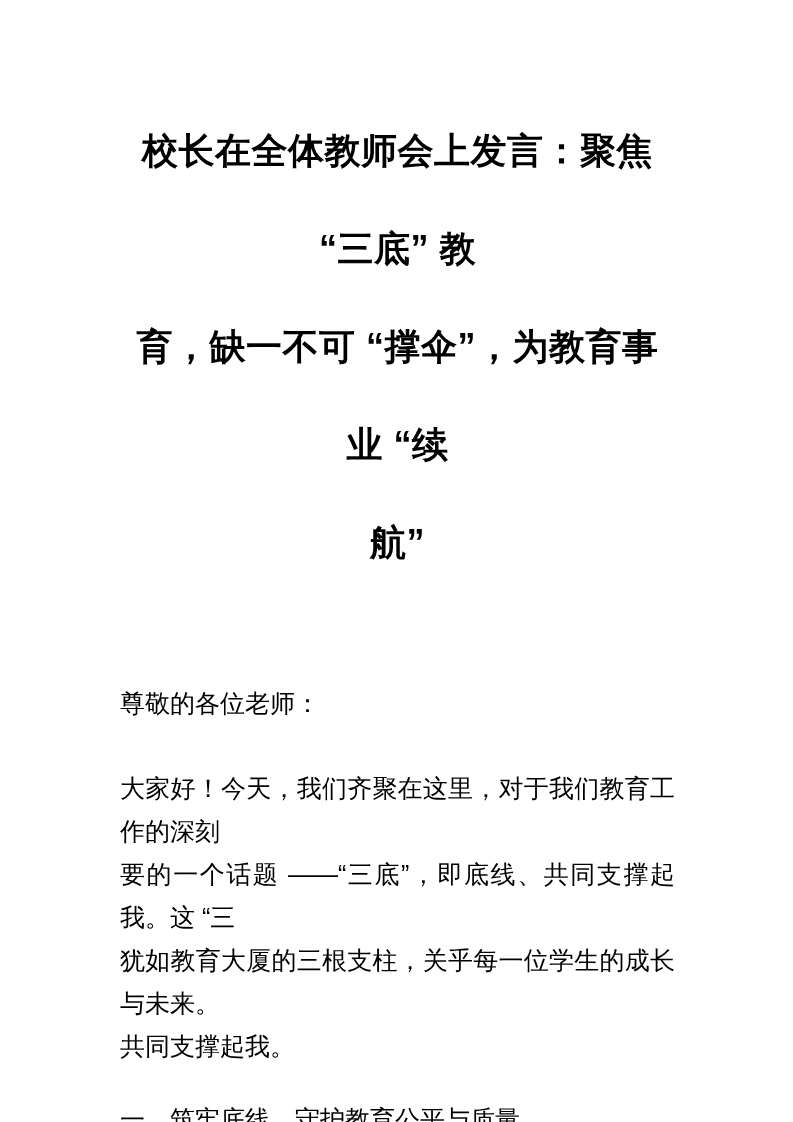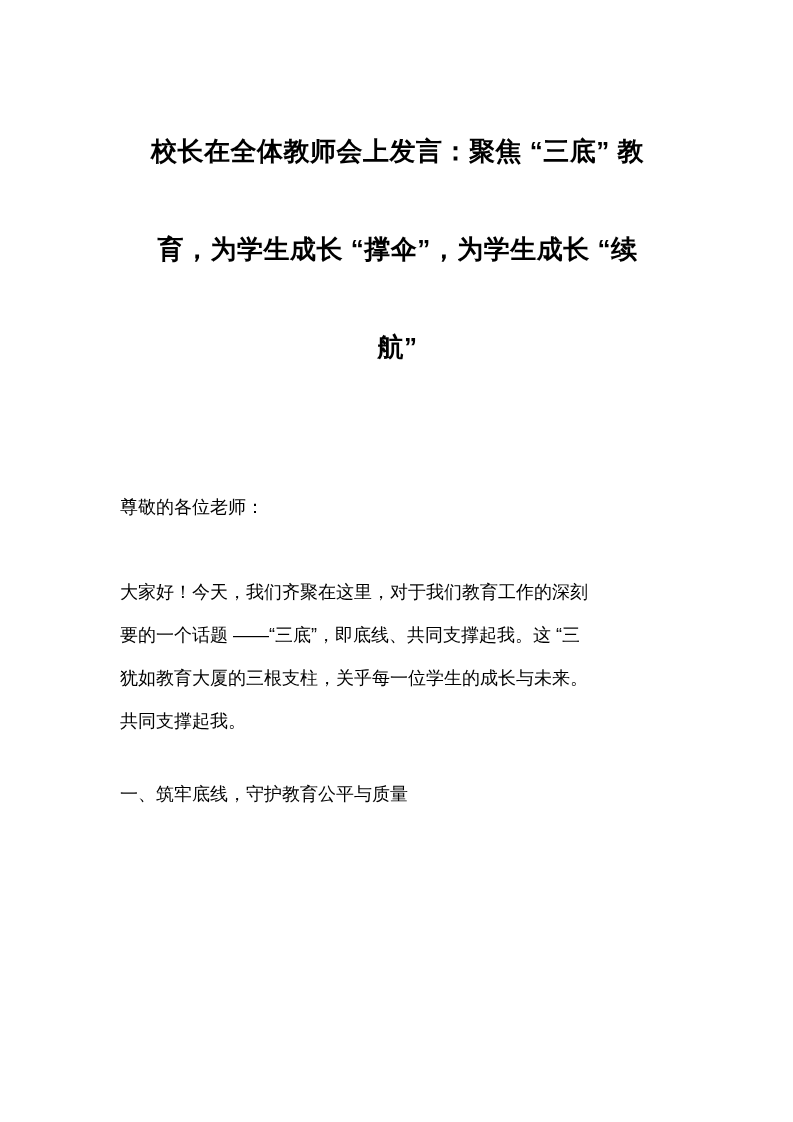--- a/index.html
+++ b/index.html
@@ -13,32 +13,32 @@
       width: 793px;
       height: 1122px;
       background: #ffffff;
       color: #000000;
       overflow: hidden;
     }
     .content {
       padding: 102px 118px 0 120px;
     }
     .doc-title {
-      font-size: 26px;
+      font-size: 36px;
       font-weight: 700;
       line-height: 98px;
       text-align: center;
       letter-spacing: 0.5px;
       color: #000000;
     }
     .doc-title .title-line {
       display: block;
     }
     .body-text {
-      font-size: 18px;
+      font-size: 25px;
       line-height: 43px;
       font-weight: 400;
       color: #000000;
       text-align: left;
     }
     .greeting {
       margin-top: 90px;
     }
     .paragraph {
       margin-top: 42px;
@@ -52,21 +52,21 @@
     }
   </style>
 </head>
 <body>
 
 <div class="page">
   <div class="content">
 
     <h1 class="doc-title">
       <span class="title-line">校长在全体教师会上发言：聚焦 “三底” 教</span>
-      <span class="title-line">育，为学生成长 “撑伞”，为学生成长 “续</span>
+      <span class="title-line">育，缺一不可 “撑伞”，为教育事业 “续</span>
       <span class="title-line">航”</span>
     </h1>
 
     <p class="body-text greeting">尊敬的各位老师：</p>
 
     <div class="body-text paragraph">
       <span class="body-line">大家好！今天，我们齐聚在这里，对于我们教育工作的深刻</span>
       <span class="body-line">要的一个话题 ——“三底”，即底线、共同支撑起我。这 “三</span>
       <span class="body-line">犹如教育大厦的三根支柱，关乎每一位学生的成长与未来。</span>
       <span class="body-line">共同支撑起我。</span>

